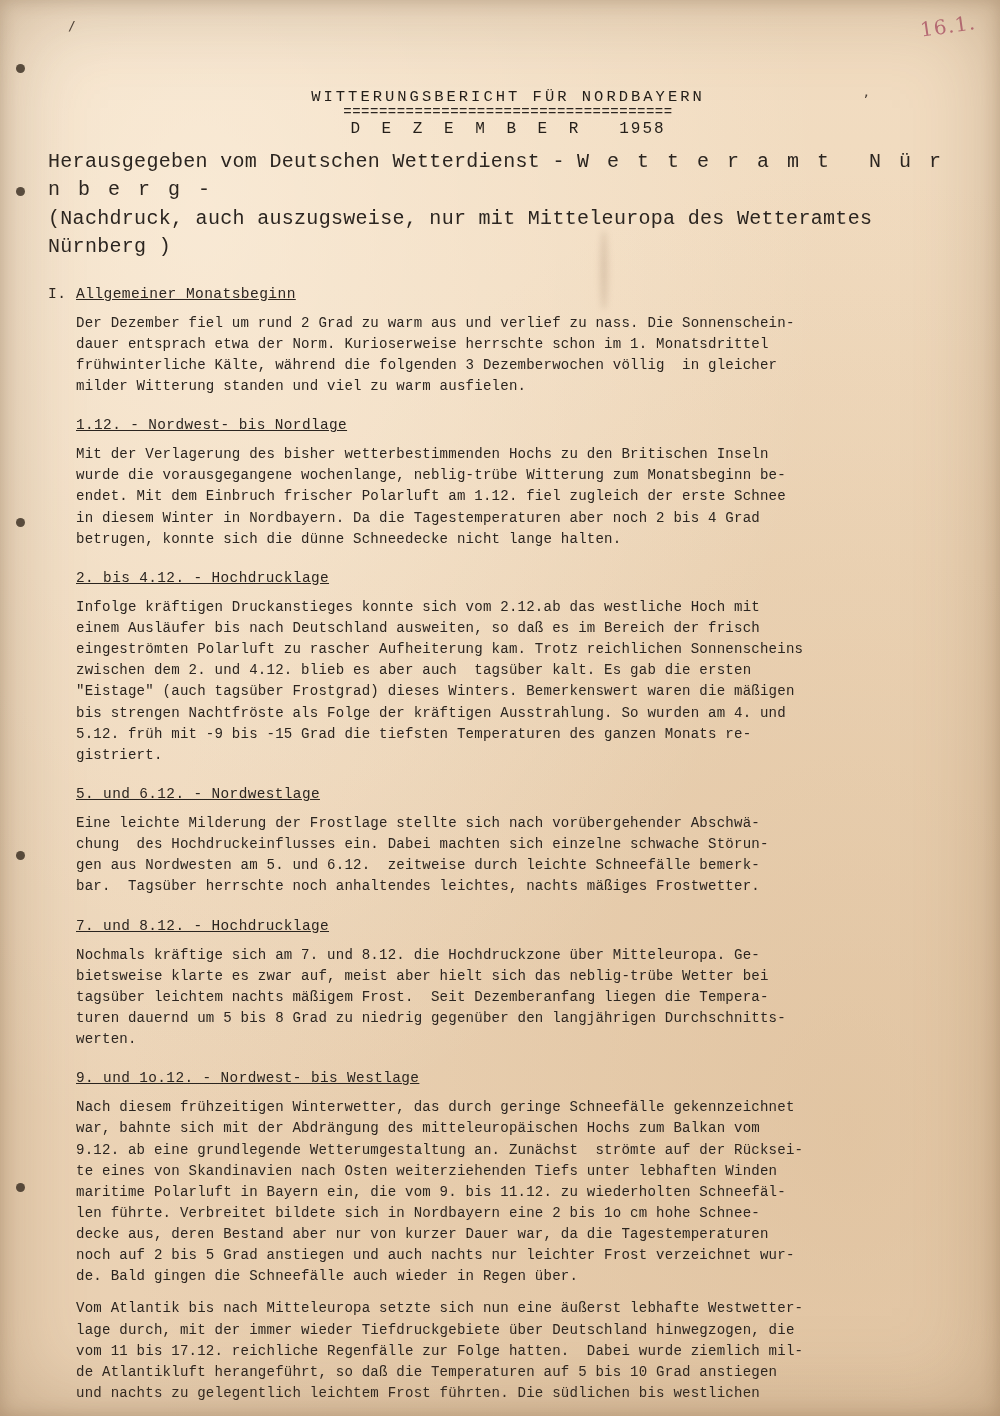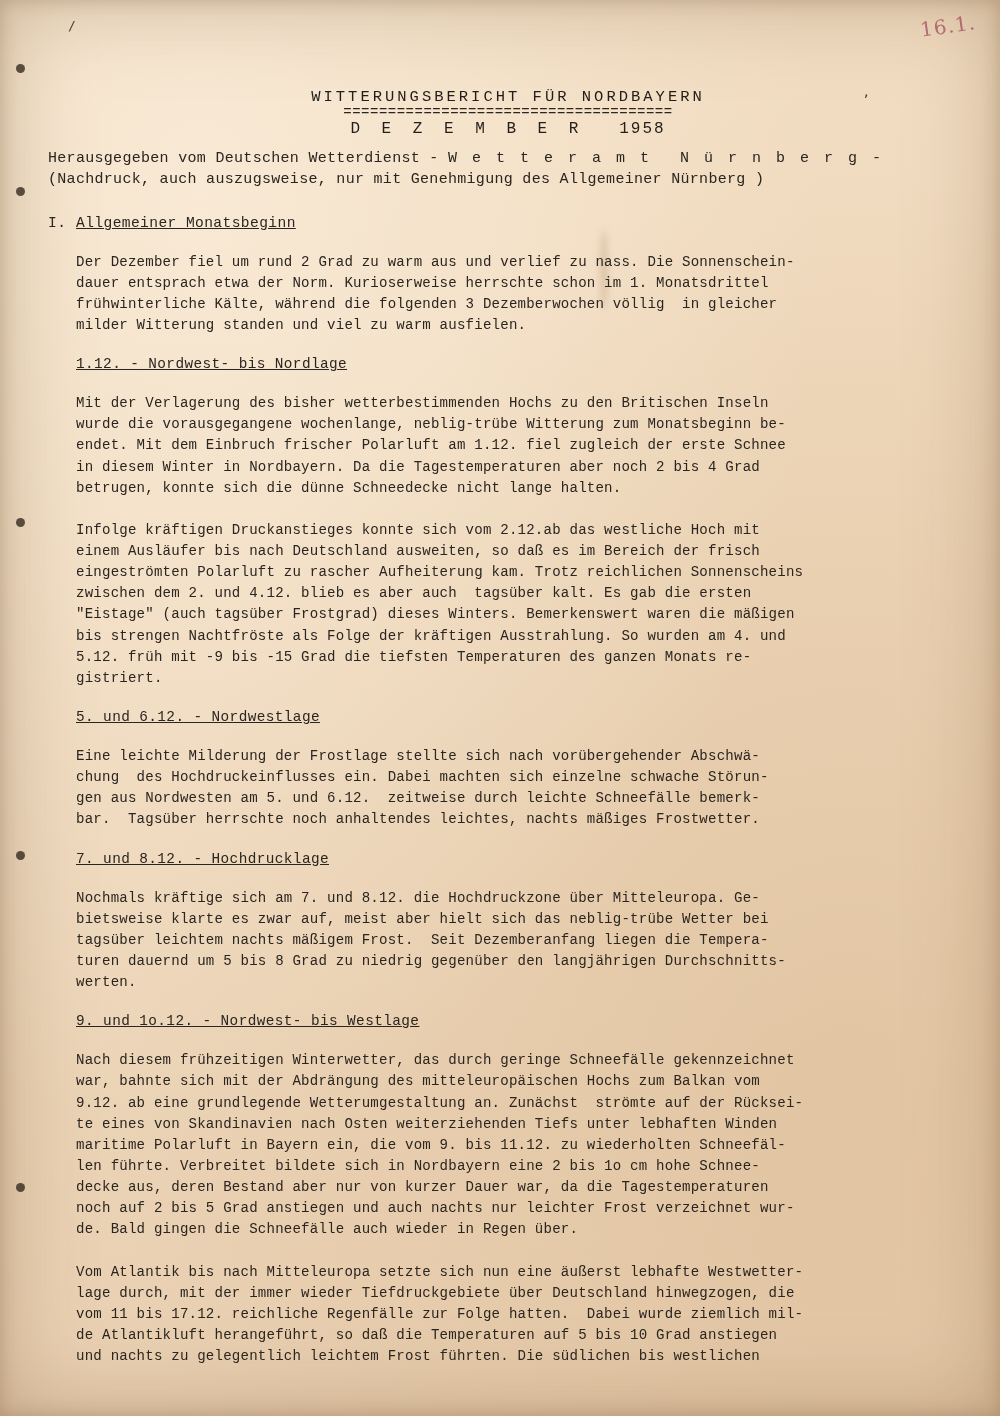--- a/index.html
+++ b/index.html
@@ -84,40 +84,40 @@
     margin-top: -2px;
   }
   .doc-month {
     font-size: 16px;
     letter-spacing: 2px;
     color: #241f1a;
   }
   .doc-month .spaced { letter-spacing: 6px; }
   .publisher {
     margin-top: 10px;
-    font-size: 15px;
+    font-size: 20px;
     line-height: 1.42;
     letter-spacing: 0.3px;
   }
   .publisher .wide { letter-spacing: 3px; }
   .section-num {
     position: absolute;
     left: 0;
     font-size: 14.6px;
   }
   .section-head {
     margin-top: 24px;
     font-size: 14.6px;
     letter-spacing: 0.4px;
     position: relative;
     padding-left: 28px;
   }
   .section-head .ul { text-decoration: underline; }
   .para {
-    margin-top: 21px;
+    margin-top: 11px;
     padding-left: 28px;
     font-size: 14.1px;
     line-height: 1.5;
     letter-spacing: 0.2px;
     text-align: left;
     white-space: pre-wrap;
   }
   .subhead {
     margin-top: 20px;
     padding-left: 28px;
@@ -158,40 +158,41 @@
       <div class="doc-title">WITTERUNGSBERICHT  FÜR  NORDBAYERN</div>
       <div class="doc-rule">=====================================</div>
       <div class="doc-month">
         <span class="spaced">D E Z E M B E R</span>
         &nbsp;&nbsp;<span>1958</span>
       </div>
     </div>
 
     <div class="publisher">
       <span>Herausgegeben  vom  Deutschen Wetterdienst - </span><span class="wide">W e t t e r a m t</span>&nbsp;&nbsp;&nbsp;<span class="wide">N ü r n b e r g -</span>
-      <div>(Nachdruck, auch  auszugsweise,  nur  mit  Genehmigung   des Allgemeiner Nürnberg )</div>
+      <div>(Nachdruck, auch  auszugsweise,  nur  mit  Mitteleuropa   des Wetteramtes Nürnberg )</div>
     </div>
 
     <div class="section-head">
       <span class="section-num">I.</span>
       <span class="ul">Allgemeiner Monatsbeginn</span>
     </div>
 
     <div class="para">Der Dezember fiel um rund 2 Grad zu warm aus und verlief zu nass. Die Sonnenschein-
 dauer entsprach etwa der Norm. Kurioserweise herrschte schon im 1. Monatsdrittel
 frühwinterliche Kälte, während die folgenden 3 Dezemberwochen völlig  in gleicher
 milder Witterung standen und viel zu warm ausfielen.</div>
 
     <div class="subhead"><span class="ul">1.12. - Nordwest- bis Nordlage</span></div>
     <div class="para">Mit der Verlagerung des bisher wetterbestimmenden Hochs zu den Britischen Inseln
 wurde die vorausgegangene wochenlange, neblig-trübe Witterung zum Monatsbeginn be-
 endet. Mit dem Einbruch frischer Polarluft am 1.12. fiel zugleich der erste Schnee
 in diesem Winter in Nordbayern. Da die Tagestemperaturen aber noch 2 bis 4 Grad
 betrugen, konnte sich die dünne Schneedecke nicht lange halten.</div>
 
+    <div class="subhead"><span class="ul">2. bis 4.12. - Hochdrucklage</span></div>
     <div class="para">Infolge kräftigen Druckanstieges konnte sich vom 2.12.ab das westliche Hoch mit
 einem Ausläufer bis nach Deutschland ausweiten, so daß es im Bereich der frisch
 eingeströmten Polarluft zu rascher Aufheiterung kam. Trotz reichlichen Sonnenscheins
 zwischen dem 2. und 4.12. blieb es aber auch  tagsüber kalt. Es gab die ersten
 "Eistage" (auch tagsüber Frostgrad) dieses Winters. Bemerkenswert waren die mäßigen
 bis strengen Nachtfröste als Folge der kräftigen Ausstrahlung. So wurden am 4. und
 5.12. früh mit -9 bis -15 Grad die tiefsten Temperaturen des ganzen Monats re-
 gistriert.</div>
 
     <div class="subhead"><span class="ul">5. und 6.12. - Nordwestlage</span></div>

